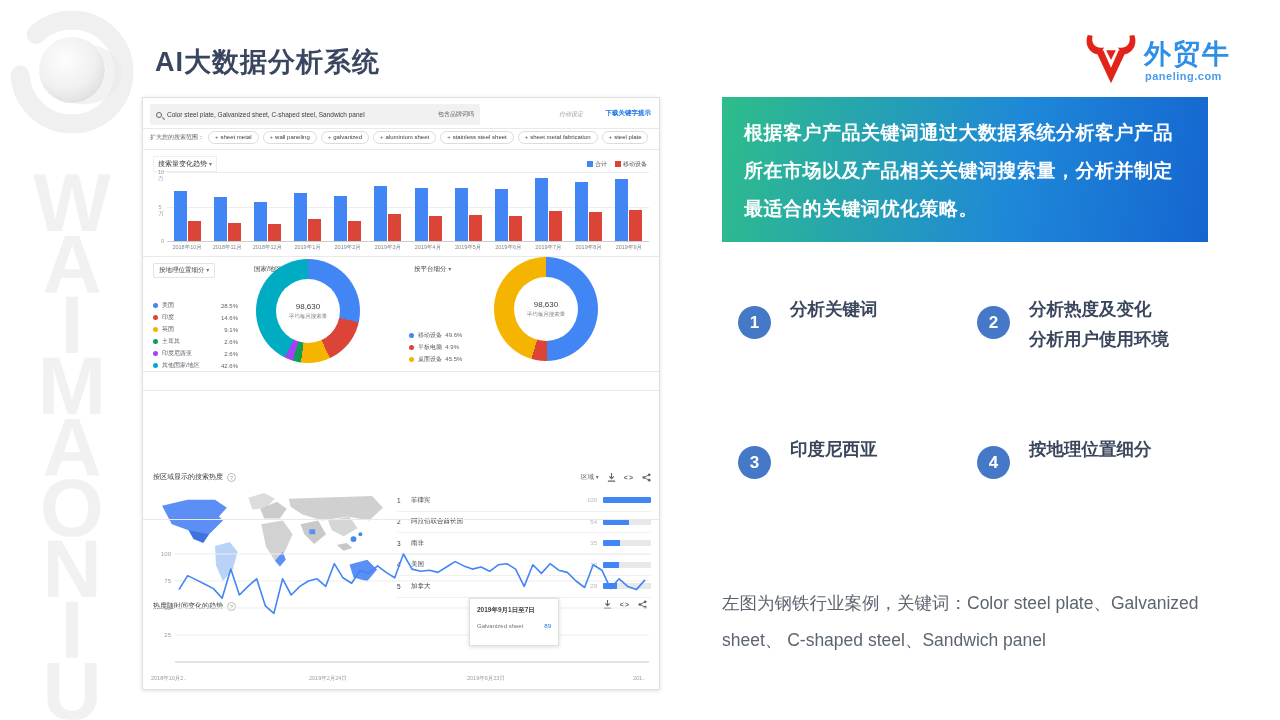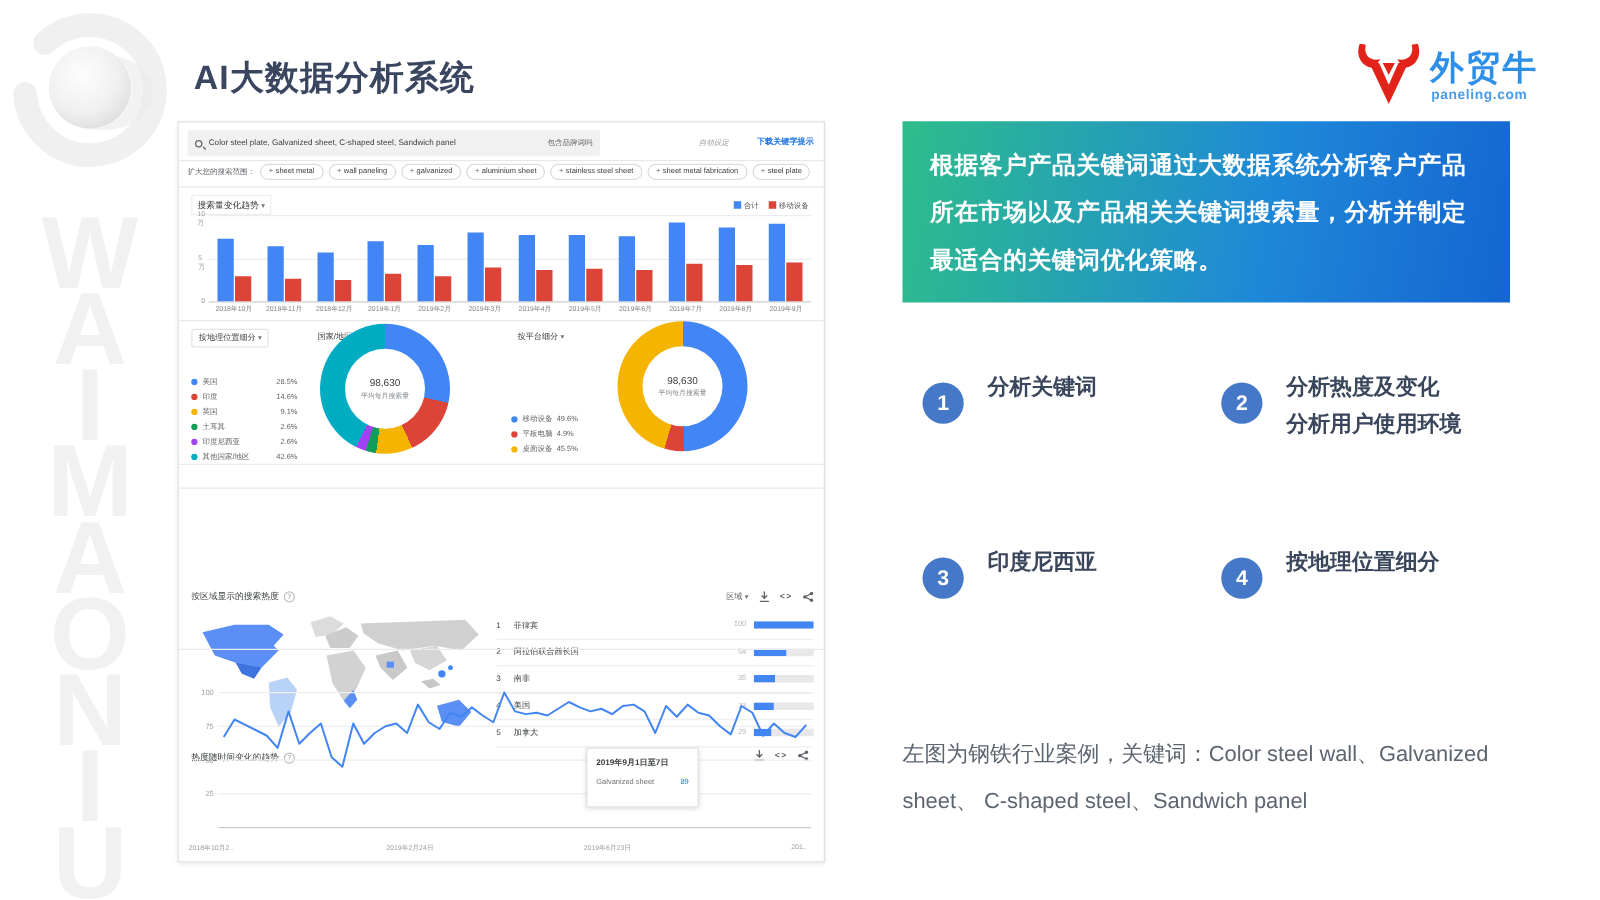--- a/index.html
+++ b/index.html
@@ -456,13 +456,13 @@
     <div class="f-title">印度尼西亚</div>
   </div>
 </div>
 <div class="feature" style="left:977px;top:434px">
   <div class="f-circle">4</div>
   <div class="f-text">
     <div class="f-desc">按地理位置细分</div>
   </div>
 </div>
 
-<div class="footnote">左图为钢铁行业案例，关键词：Color steel wall、Galvanized sheet、 C-shaped steel、Sandwich panel</div>
+<div class="footnote">左图为钢铁行业案例，关键词：Color steel plate、Galvanized sheet、 C-shaped steel、Sandwich panel</div>
 
 </body></html>

